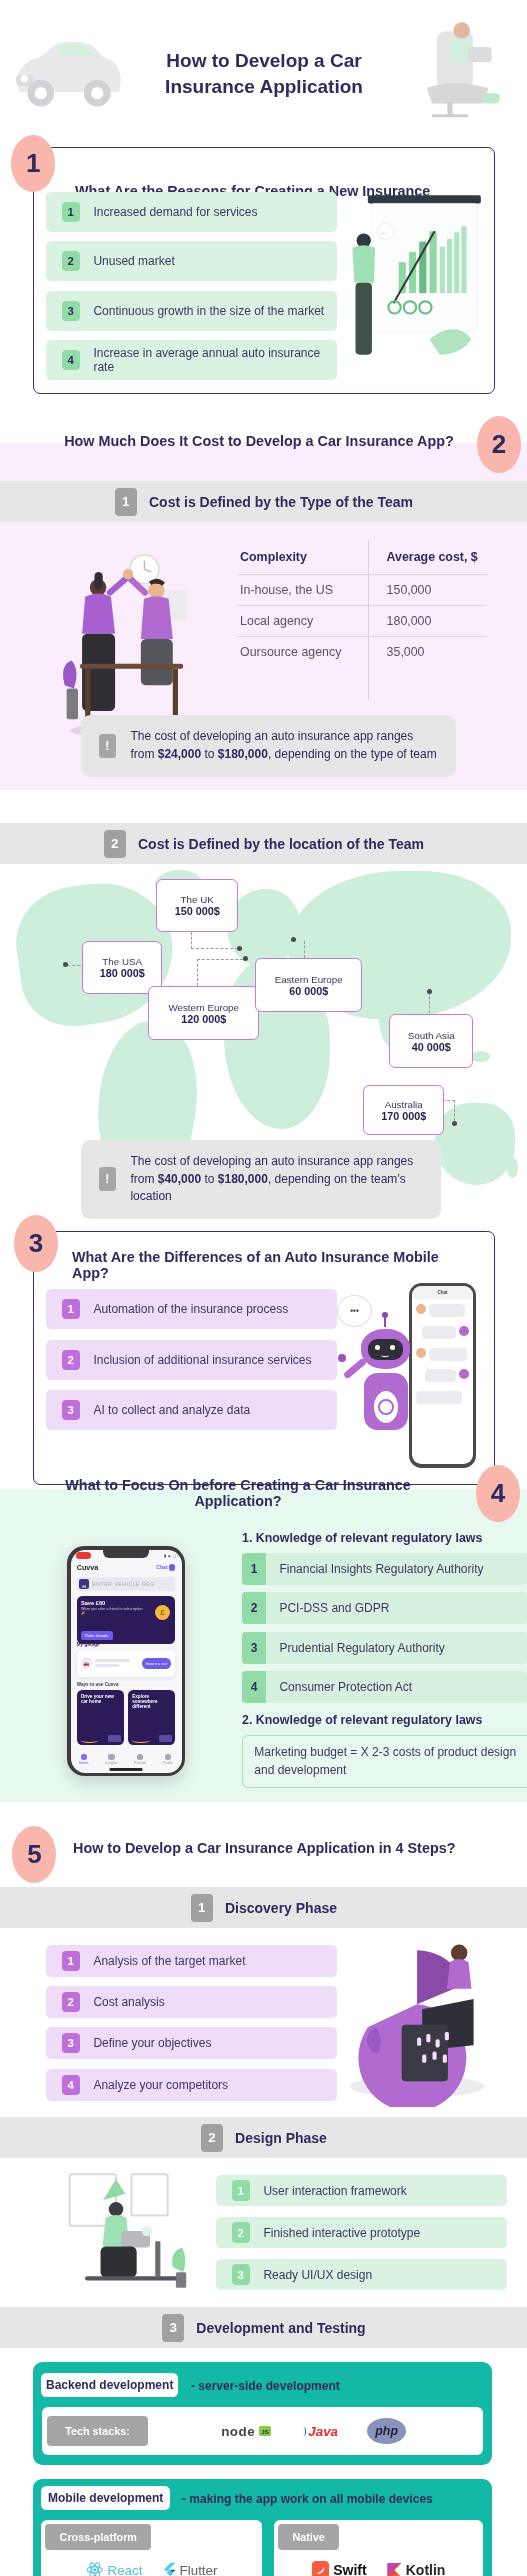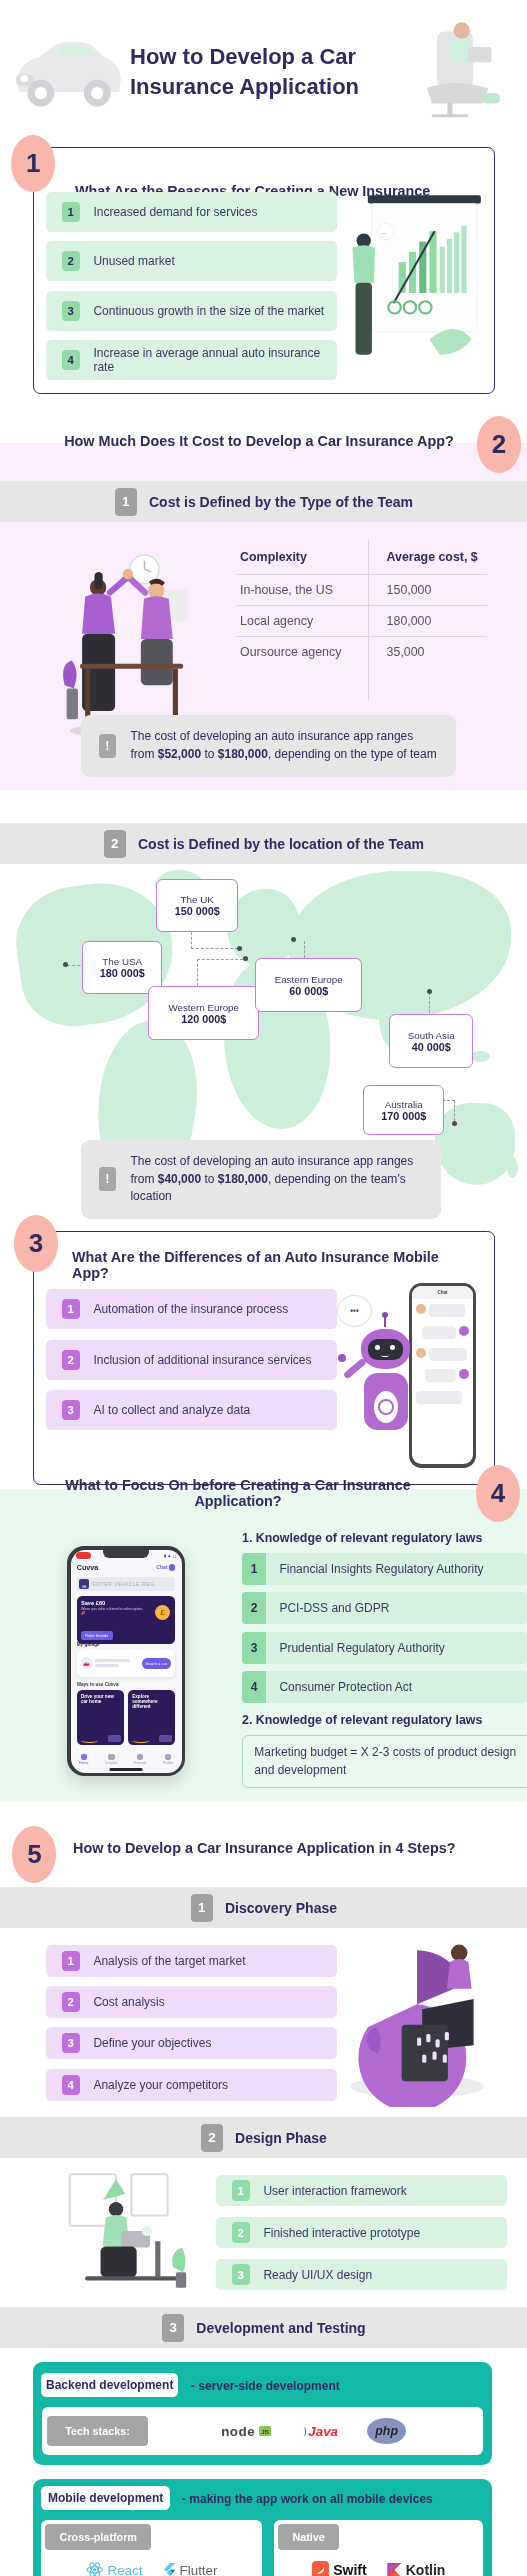--- a/index.html
+++ b/index.html
@@ -129,21 +129,21 @@
   <svg class="abs" style="left:9.3px;top:25px" width="118" height="93" viewBox="0 0 230 180">
     <path d="M15 110 Q20 70 60 62 L90 38 Q120 25 160 38 L185 62 Q215 70 218 105 L215 130 L20 130 Z" fill="#e9e9ec"></path>
     <path d="M95 42 Q120 32 152 42 L170 60 L100 60 Z" fill="#d7f0e0"></path>
     <rect x="14" y="96" width="34" height="22" rx="8" fill="#dcdcdf"></rect>
     <circle cx="62" cy="132" r="26" fill="#d2d2d6"></circle>
       <circle cx="62" cy="132" r="12" fill="#fff"></circle>
     <circle cx="172" cy="132" r="26" fill="#d2d2d6"></circle>
       <circle cx="172" cy="132" r="12" fill="#fff"></circle>
     <circle cx="30" cy="104" r="7" fill="#fff"></circle>
   </svg>
-  <div class="abs" style="left:130px;top:42px;width:268px;text-align:left;font-size:22px;font-weight:bold;color:#2f2b5e;line-height:1.35">How to Develop a Car Insurance Application</div>
+  <div class="abs" style="left:130px;top:48px;width:268px;text-align:center;font-size:19px;font-weight:bold;color:#2f2b5e;line-height:1.35">How to Develop a Car Insurance Application</div>
   <svg class="abs" style="left:396px;top:15.5px" width="113" height="103" viewBox="0 0 220 200">
     <rect x="80" y="30" width="70" height="110" rx="14" fill="#e4e4e7"></rect>
     <circle cx="128" cy="28" r="16" fill="#e0b8a0"></circle>
     <rect x="104" y="44" width="44" height="46" rx="12" fill="#cfeedd"></rect>
     <rect x="140" y="60" width="46" height="30" rx="6" fill="#dcdcdf"></rect>
     <path d="M60 140 Q110 120 180 140 L170 170 L70 170 Z" fill="#d8d8db"></path>
     <rect x="100" y="168" width="10" height="26" fill="#cfcfd3"></rect>
     <path d="M70 194 L140 194" stroke="#cfcfd3" stroke-width="6"></path>
     <rect x="168" y="150" width="34" height="20" rx="8" fill="#bfe8cf"></rect>
   </svg>
@@ -239,21 +239,21 @@
       <div class="ct-c2">180,000</div>
     </div>
     <div class="ct-row">
       <div class="ct-c1">Oursource agency</div>
       <div class="ct-c2">35,000</div>
     </div>
   </div>
 
   <div class="note abs" style="left:81px;top:715px;width:340px">
     <div class="note-badge">!</div>
-    <div class="note-text"><span>The cost of developing an auto insurance app ranges from </span><b>$52,000</b><span> to </span><b>$180,000</b><span>, depending on the type of team</span></div>
+    <div class="note-text"><span>The cost of developing an auto insurance app ranges from </span><b>$24,000</b><span> to </span><b>$180,000</b><span>, depending on the type of team</span></div>
   </div>
 
   <div class="banner abs" style="left:0;top:823px">
     <div class="banner-badge">2</div>
     <div class="banner-title">Cost is Defined by the location of the Team</div>
   </div>
 
   <div class="abs" style="left:0;top:866px;width:528px;height:345px">
     <div class="blob" style="left:18px;top:18px;width:155px;height:139px;border-radius:45% 55% 60% 40%;transform:rotate(-8deg)"></div>
     <div class="blob" style="left:155px;top:4.1px;width:49px;height:31px;border-radius:50%"></div>

